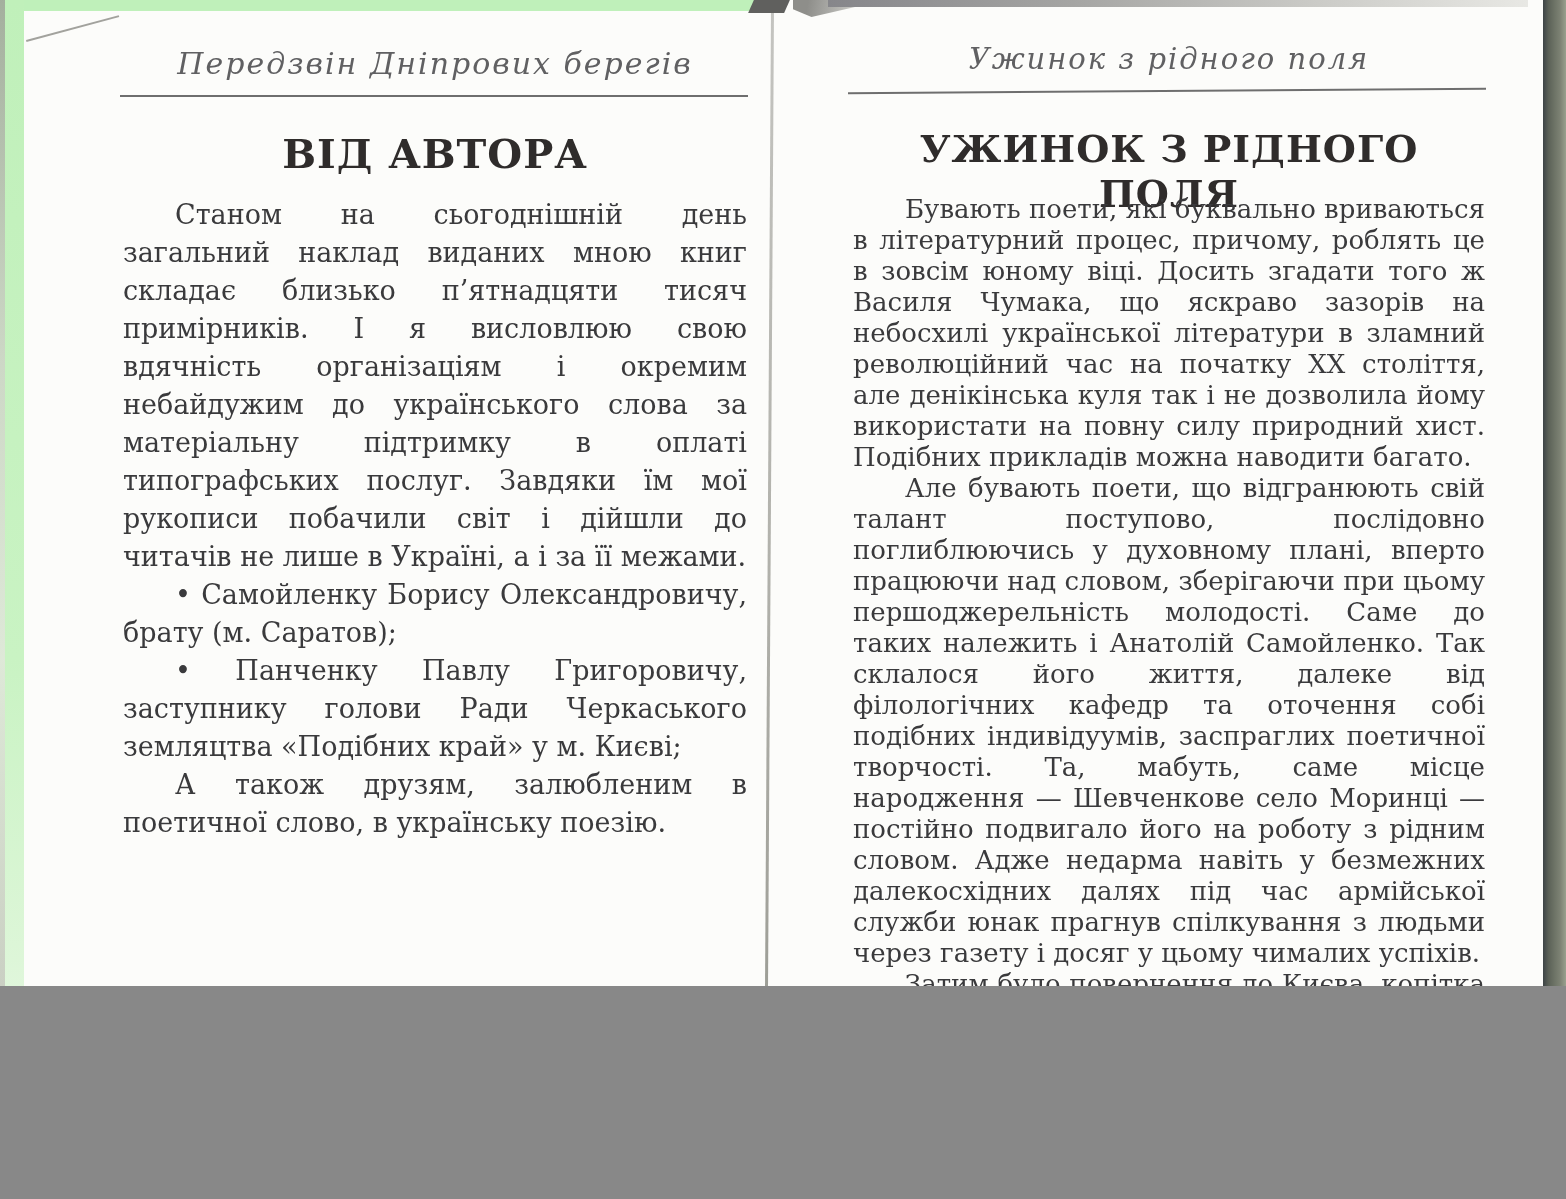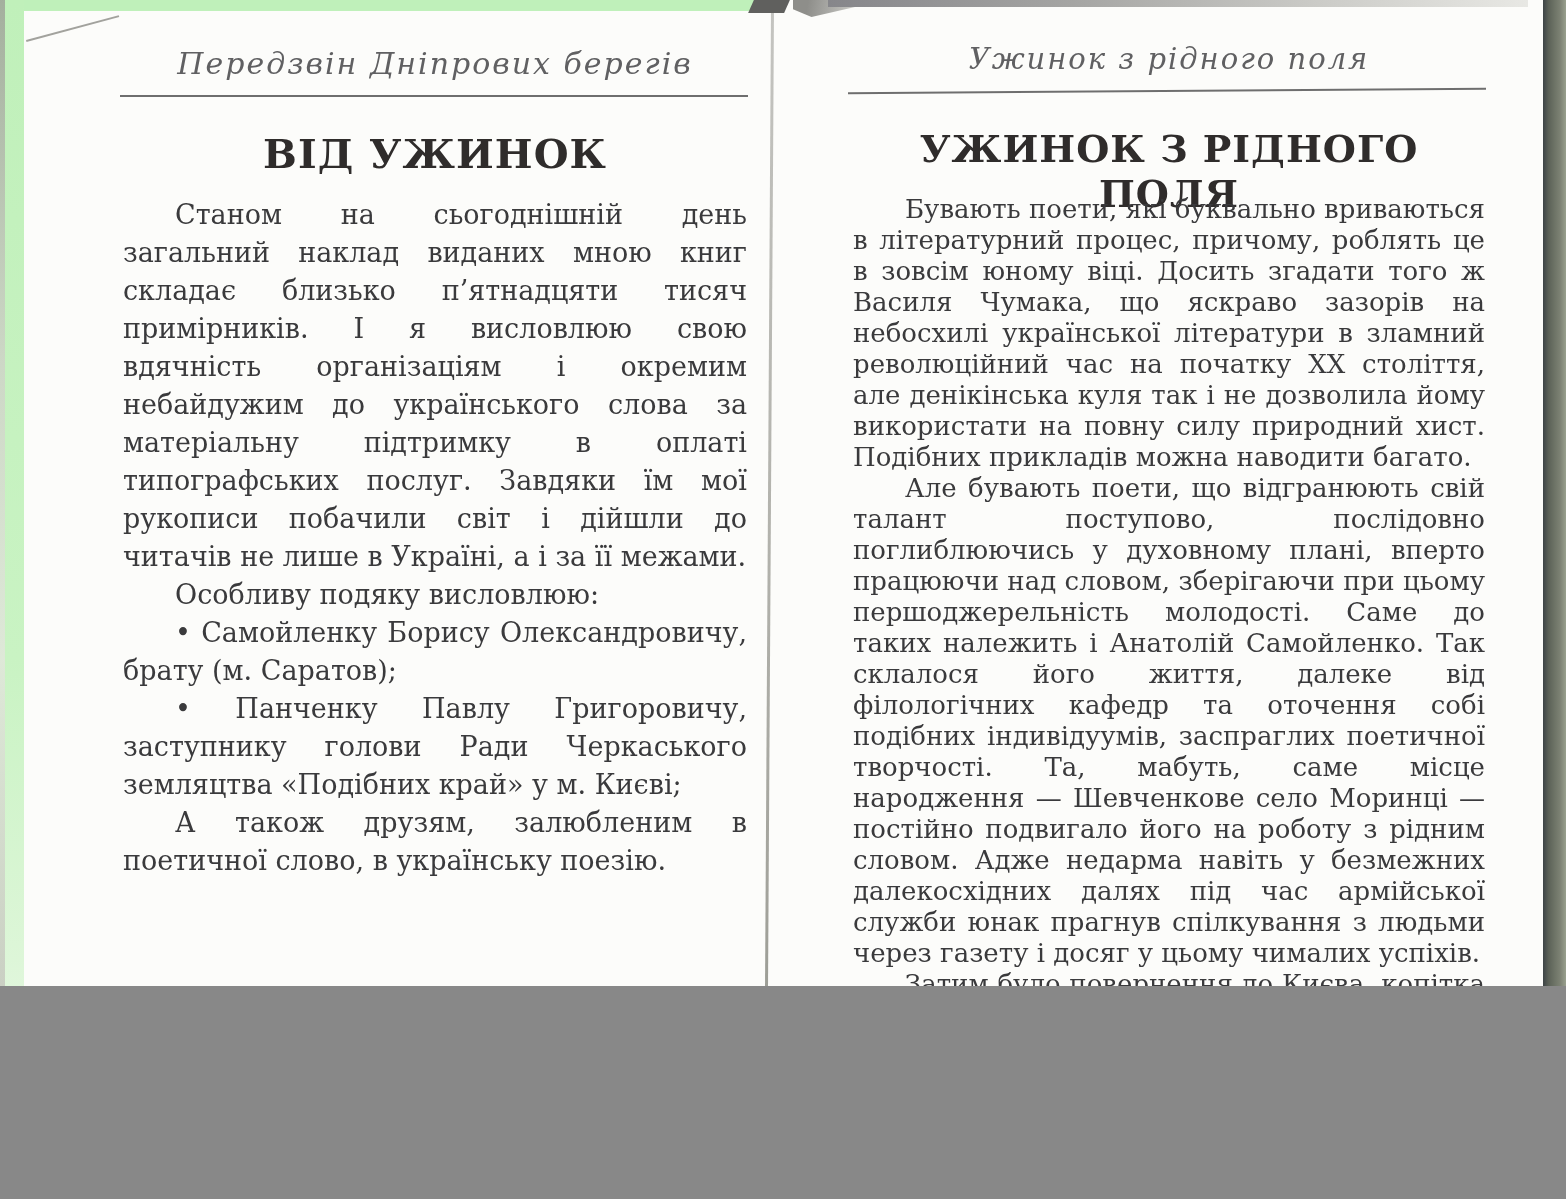--- a/index.html
+++ b/index.html
@@ -67,25 +67,24 @@
   <div class="top-wedge"></div>
   <div class="top-strip-right"></div>
   <div class="right-edge-strip"></div>
   <div class="bottom-left-patch"></div>
   <div class="bottom-strip"></div>
   <div class="bottom-left-gray"></div>
 
   <div>
     <div class="running-header" style="left:123px;top:46px;width:624px;font-size:30px;">Передзвін Дніпрових берегів</div>
     <div class="header-rule" style="left:120px;top:95px;width:628px;"></div>
-    <div class="chapter-title" style="left:123px;top:130px;width:624px;font-size:40px;">ВІД УЖИНОК</div>
+    <div class="chapter-title" style="left:123px;top:130px;width:624px;font-size:40px;">ВІД АВТОРА</div>
 
     <div class="page-body left-body" style="left:123px;top:196px;width:624px;">
       <p>Станом на сьогоднішній день загальний наклад виданих мною книг складає близько п’ятнадцяти тисяч примірників. І я висловлюю свою вдячність організаціям і окремим небайдужим до українського слова за матеріальну підтримку в оплаті типографських послуг. Завдяки їм мої рукописи побачили світ і дійшли до читачів не лише в Україні, а і за її межами.</p>
-      <p>Особливу подяку висловлюю:</p>
       <p>• Самойленку Борису Олександровичу, брату (м. Саратов);</p>
       <p>• Панченку Павлу Григоровичу, заступнику голови Ради Черкаського земляцтва «Подібних край» у м. Києві;</p>
       <p>А також друзям, залюбленим в поетичної слово, в українську поезію.</p>
     </div>
 
     <div class="page-number" style="left:128px;top:1116px;">4</div>
   </div>
 
   <div>
     <div class="running-header" style="left:853px;top:42px;width:632px;font-size:29px;">Ужинок з рідного поля</div>

